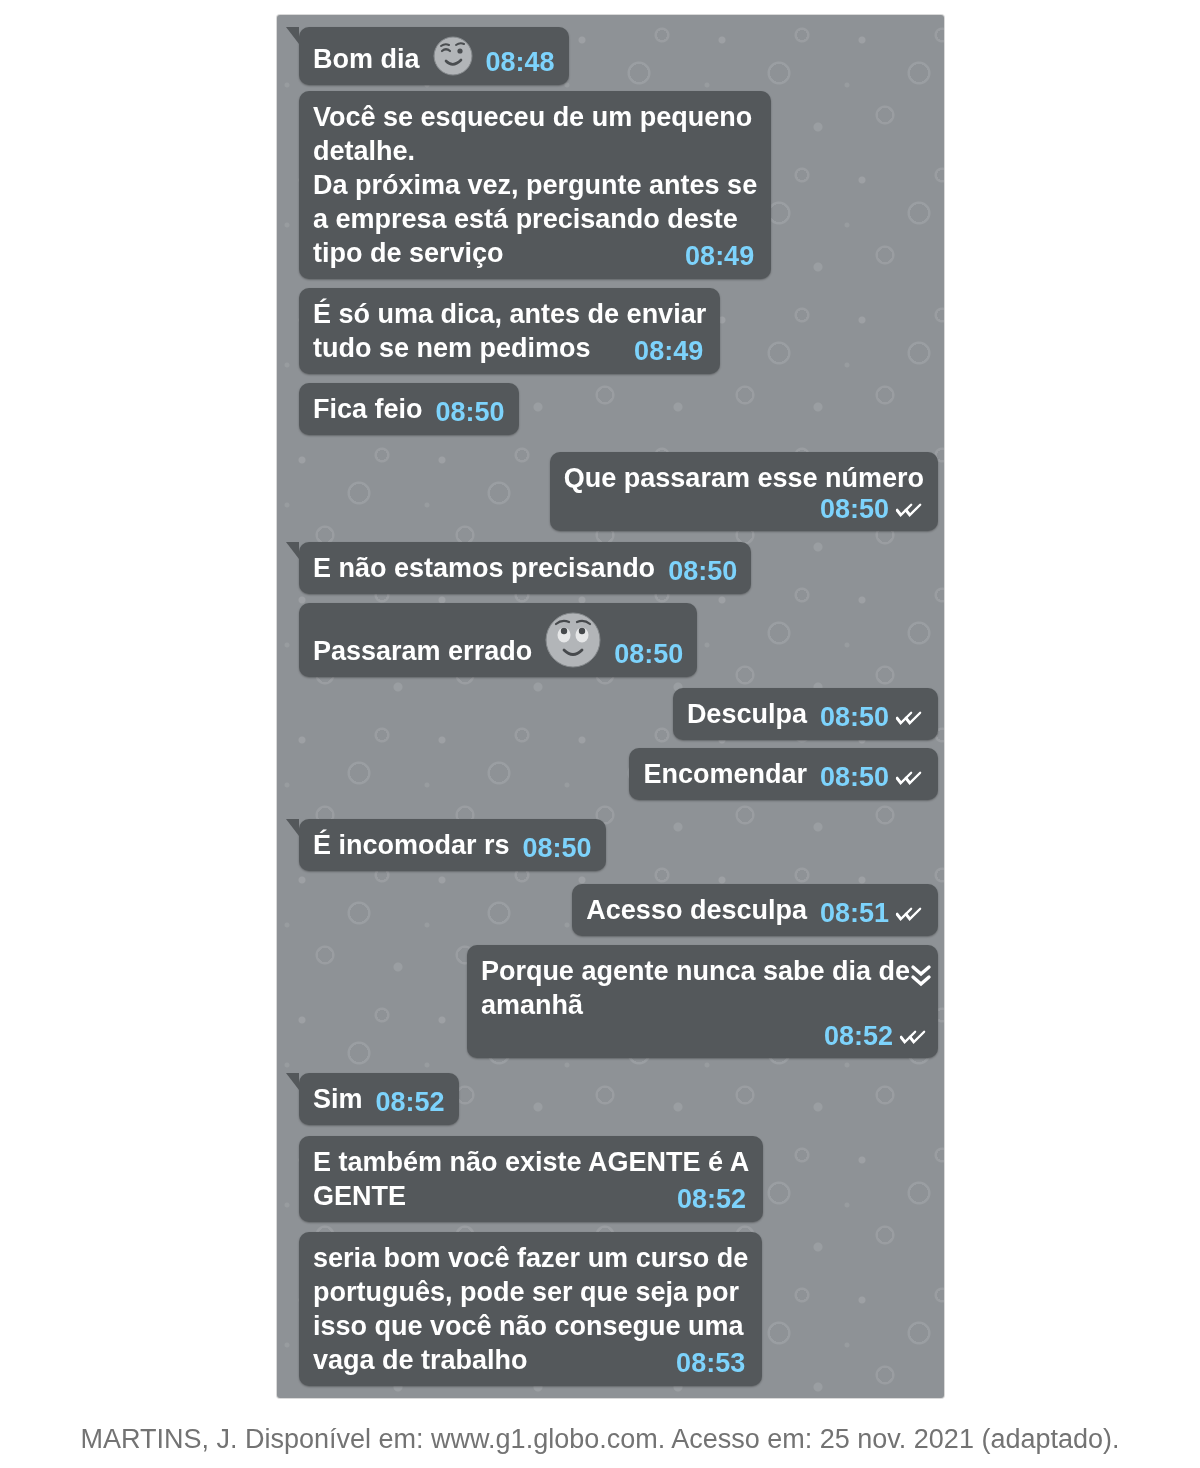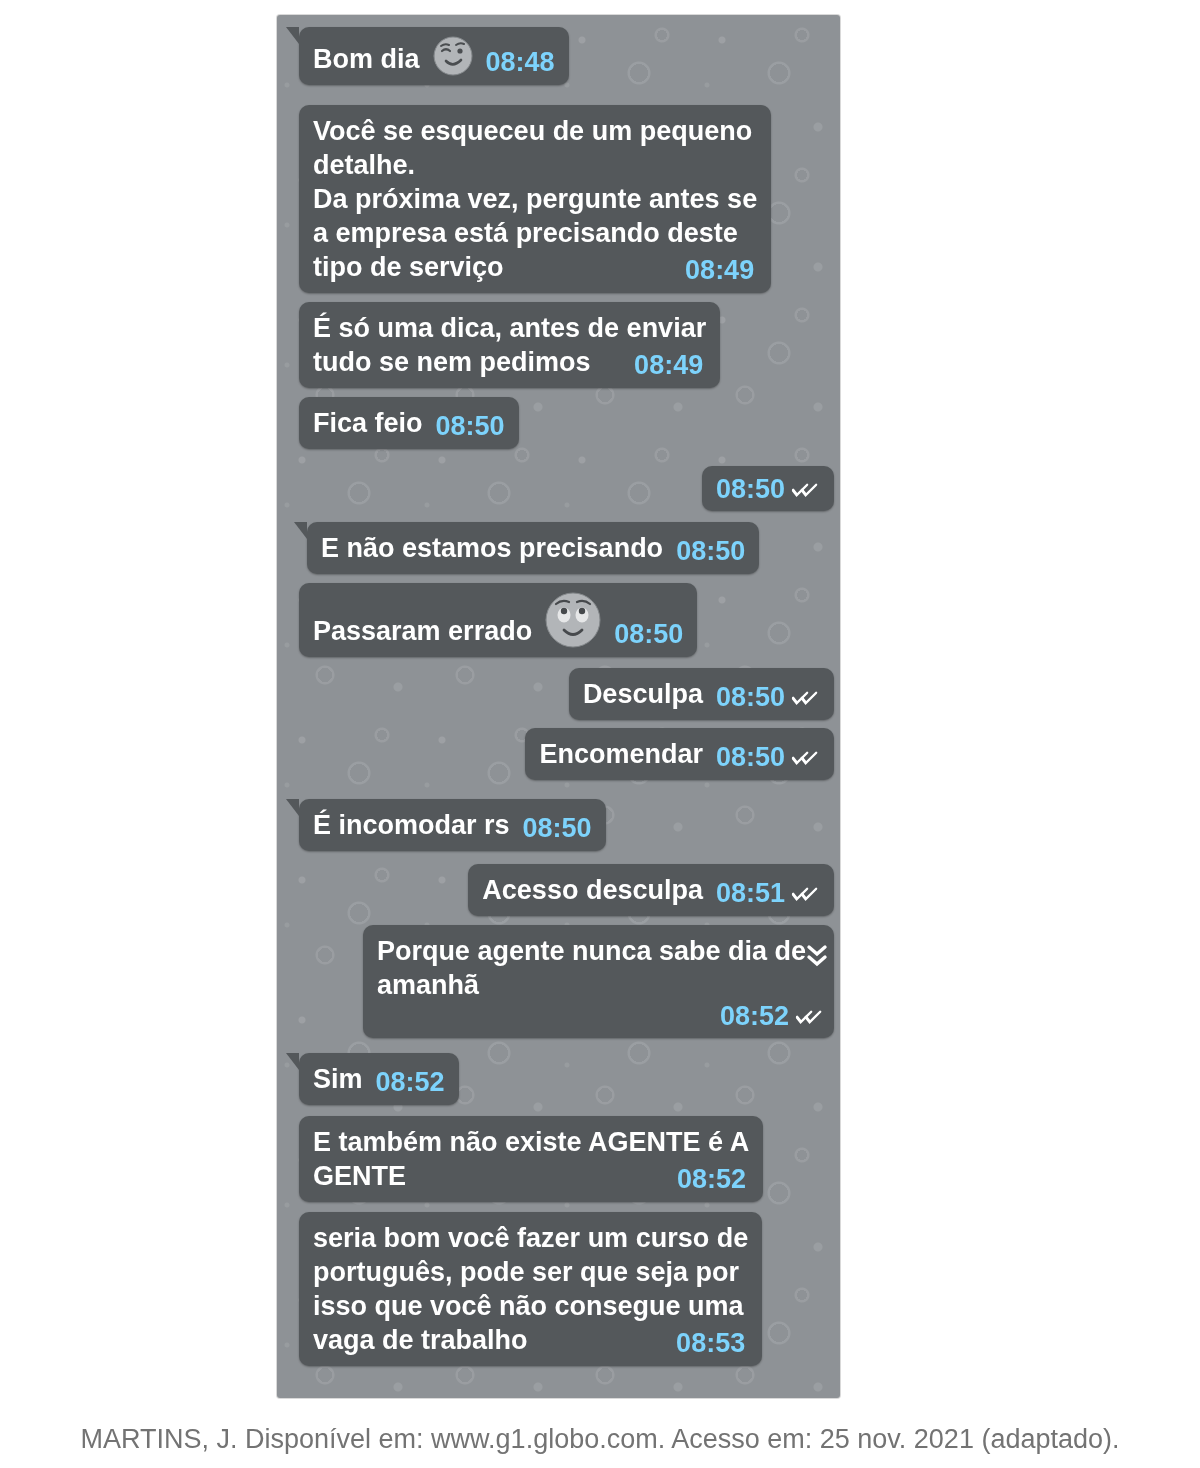--- a/index.html
+++ b/index.html
@@ -1,34 +1,34 @@
 <!DOCTYPE html>
 <html><head>
 <meta charset="utf-8">
 <style>
   html,body{margin:0;padding:0;}
   body{
     width:1200px;height:1468px;position:relative;background:#ffffff;
     font-family:"Liberation Sans", sans-serif;overflow:hidden;
   }
   .chat-panel{
-    position:absolute;left:277px;top:15px;width:563px;height:1383px;
+    position:absolute;left:277px;top:15px;width:667px;height:1383px;
     background-color:#8e9296;
     background-image:
       radial-gradient(circle at 25px 25px, rgba(255,255,255,.13) 0 3px, transparent 4px),
       radial-gradient(circle at 82px 58px, transparent 0 9px, rgba(255,255,255,.11) 9px 11px, transparent 12px),
       radial-gradient(circle at 121px 112px, rgba(255,255,255,.11) 0 4px, transparent 5px),
       radial-gradient(circle at 48px 100px, transparent 0 7px, rgba(255,255,255,.10) 7px 9px, transparent 10px),
       radial-gradient(circle at 105px 20px, transparent 0 5px, rgba(255,255,255,.10) 5px 7px, transparent 8px),
       radial-gradient(circle at 10px 70px, rgba(255,255,255,.09) 0 2px, transparent 3px);
     background-size:140px 140px;
     border-radius:3px;
     box-sizing:border-box;
     padding:6px 6px 0 22px;
-    display:flex;flex-direction:column;align-items:center;
+    display:flex;flex-direction:column;align-items:flex-end;
     overflow:hidden;
     box-shadow:0 0 0 1px rgba(0,0,0,.15);
   }
   .message-row{display:flex;width:100%;}
   .message-row.left{justify-content:flex-start;}
   .message-row.right{justify-content:flex-end;}
   .bubble{
     position:relative;background:#54585b;color:#ffffff;
     border-radius:10px;padding:9px 14px;
     font-weight:bold;font-size:27px;line-height:34px;
@@ -73,21 +73,21 @@
               <path d="M8 10 q4 -3 8 -1" stroke="#4a4d50" stroke-width="2" stroke-linecap="round" fill="none"></path>
               <path d="M13 25 q7 7 15 -1" stroke="#4a4d50" stroke-width="2.6" stroke-linecap="round" fill="none"></path>
             </svg>
           </span>
           <span class="time" style="margin-bottom: 1px;">
             <span>08:48</span>
           </span>
         </span>
       </div>
     </div>
-    <div class="message-row left" style="margin-top: 20px;">
+    <div class="message-row left" style="margin-top: 6px;">
       <div class="bubble"><span class="msg-text">Você se esqueceu de um pequeno
 detalhe.
 Da próxima vez, pergunte antes se
 a empresa está precisando deste
 tipo de serviço</span><span class="time time-corner">
           <span>08:49</span>
         </span></div>
     </div>
     <div class="message-row left" style="margin-top: 9px;">
       <div class="bubble"><span class="msg-text">É só uma dica, antes de enviar
@@ -99,21 +99,21 @@
       <div class="bubble">
         <span class="content-inline">
           <span class="msg-text">Fica feio</span>
           <span class="time" style="margin-bottom: 1px;">
             <span>08:50</span>
           </span>
         </span>
       </div>
     </div>
     <div class="message-row right" style="margin-top: 17px;">
-      <div class="bubble"><span class="time-below">
+      <div class="bubble"><span class="msg-text">Que passaram esse número</span><span class="time-below">
           <span class="time">
             <span>08:50</span>
             <span class="checks">
               <svg width="28" height="15" viewBox="0 0 28 15">
                 <path d="M1 8 L6 13 L14 3" stroke="#ffffff" stroke-width="2.6" stroke-linecap="round" fill="none"></path>
                 <path d="M10 8 L15 13 L23 3" stroke="#ffffff" stroke-width="2.6" stroke-linecap="round" fill="none"></path>
               </svg>
             </span>
           </span>
         </span></div>

